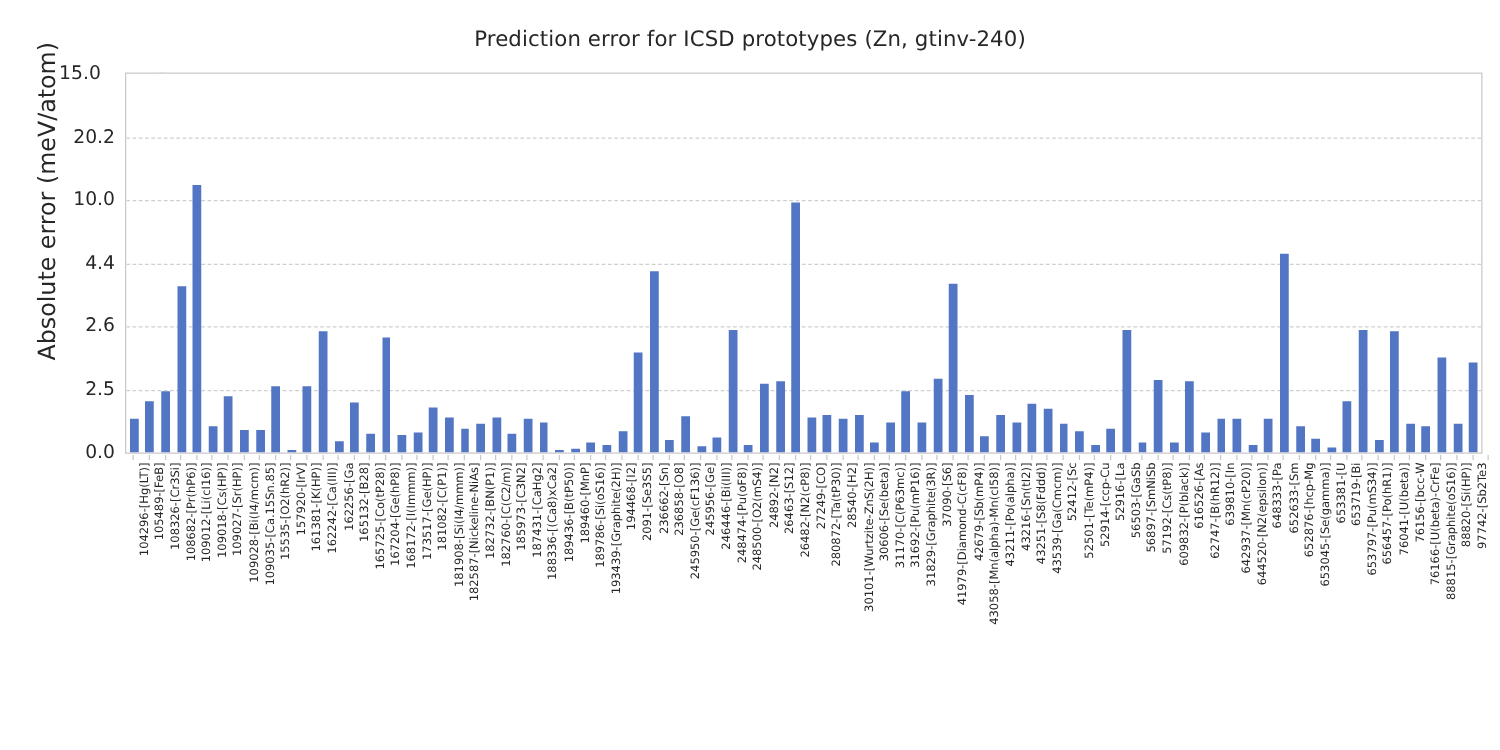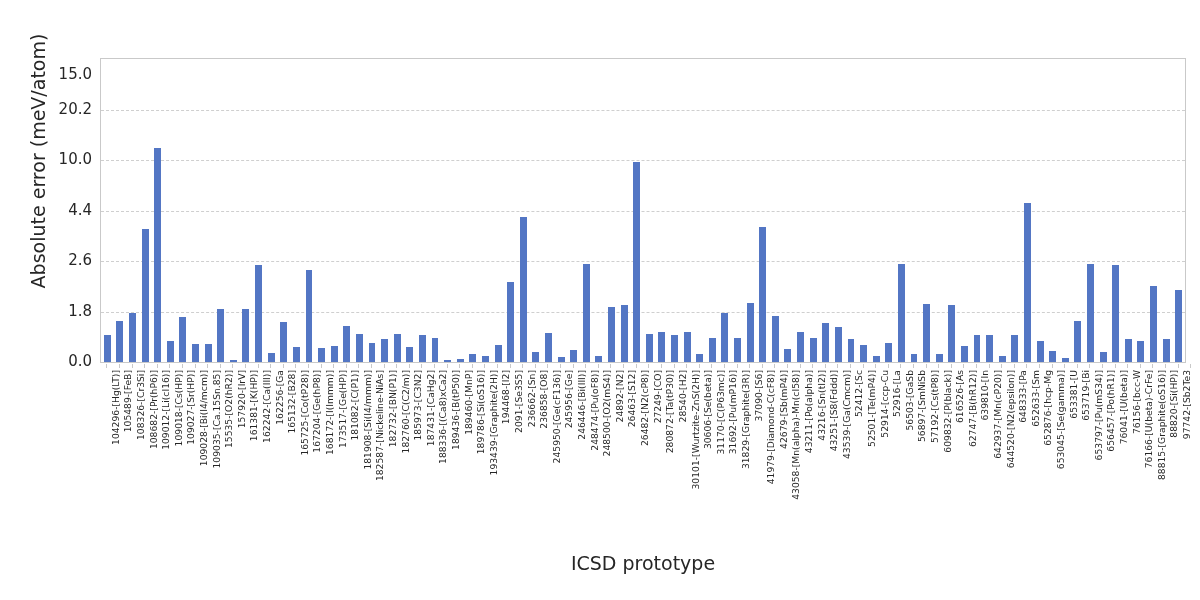--- a/index.html
+++ b/index.html
@@ -126,37 +126,38 @@
     width: 0;
     height: 4px;
     border-left: 1.4px solid #c9c9c9;
   }
 </style>
 </head>
 <body>
 
 <div id="figure">
 
+  <div id="chart-title">Prediction error for ICSD prototypes (Zn, gtinv-240)</div>
 
   <div id="ylabel">Absolute error (meV/atom)</div>
 
   <div id="ytick-wrap">
       <div class="ytick" style="top: 303px;">0.0</div>
       <div class="ytickmark" style="top: 303px;"></div>
-      <div class="ytick" style="top: 252.5px;">1.8</div>
+      <div class="ytick" style="top: 252.5px;">2.5</div>
       <div class="ytickmark" style="top: 252.5px;"></div>
       <div class="ytick" style="top: 202px;">2.6</div>
       <div class="ytickmark" style="top: 202px;"></div>
       <div class="ytick" style="top: 151.5px;">4.4</div>
       <div class="ytickmark" style="top: 151.5px;"></div>
       <div class="ytick" style="top: 101px;">10.0</div>
       <div class="ytickmark" style="top: 101px;"></div>
       <div class="ytick" style="top: 50.5px;">20.2</div>
       <div class="ytickmark" style="top: 50.5px;"></div>
-      <div class="ytick" style="top: 16px;">15.0</div>
+      <div class="ytick" style="top: 0px; text-align: center;">15.0</div>
       <div class="ytickmark" style="top: 0px;"></div>
     </div>
 
   <div id="plot-area">
       <div class="gridline" style="top: 252.5px;"></div>
       <div class="gridline" style="top: 202px;"></div>
       <div class="gridline" style="top: 151.5px;"></div>
       <div class="gridline" style="top: 101px;"></div>
       <div class="gridline" style="top: 50.5px;"></div>
       <div class="bar" title="104296-[Hg(LT)]: 1.32" style="left: 2.83605px; width: 6.93256px; height: 26.664px; background: rgb(83, 118, 196);"></div>
@@ -420,15 +421,14 @@
       <div class="xtick-label" style="left: 1068.49px;">88820-[Si(HP)]</div>
       <div class="xtickmark" style="left: 1077.7px;"></div>
       <div class="xtick-label" style="left: 1081.1px;">97742-[Sb2Te3</div>
       <div class="xtickmark" style="left: 1090.3px;"></div>
       <div class="xtick-label" style="left: 1093.7px;"></div>
       <div class="xtick-label" style="left: 1106.31px;"></div>
       <div class="xtick-label" style="left: 1118.91px;"></div>
       <div class="xtick-label" style="left: 1131.52px;"></div>
     </div>
 
-  <div id="xlabel">ICSD prototype</div>
 
 </div>
 
 </body></html>

